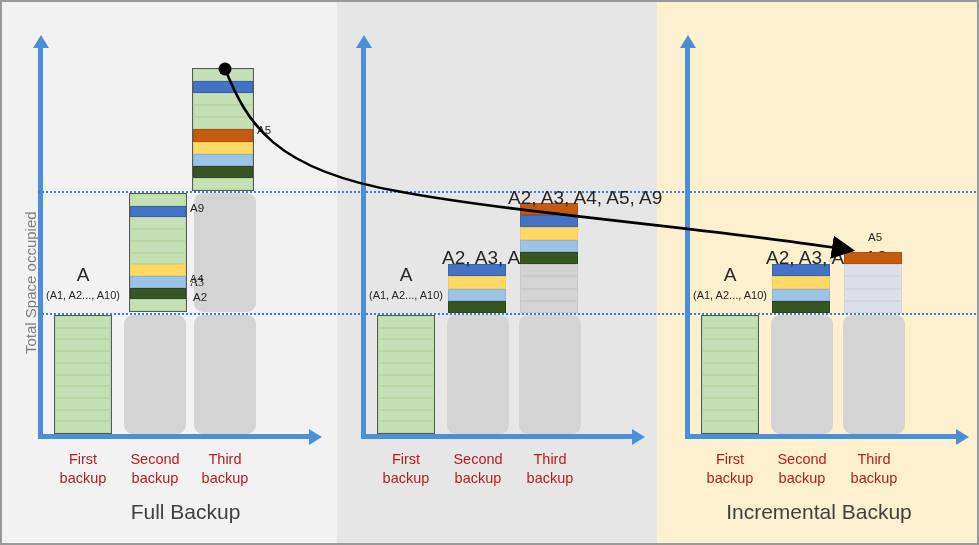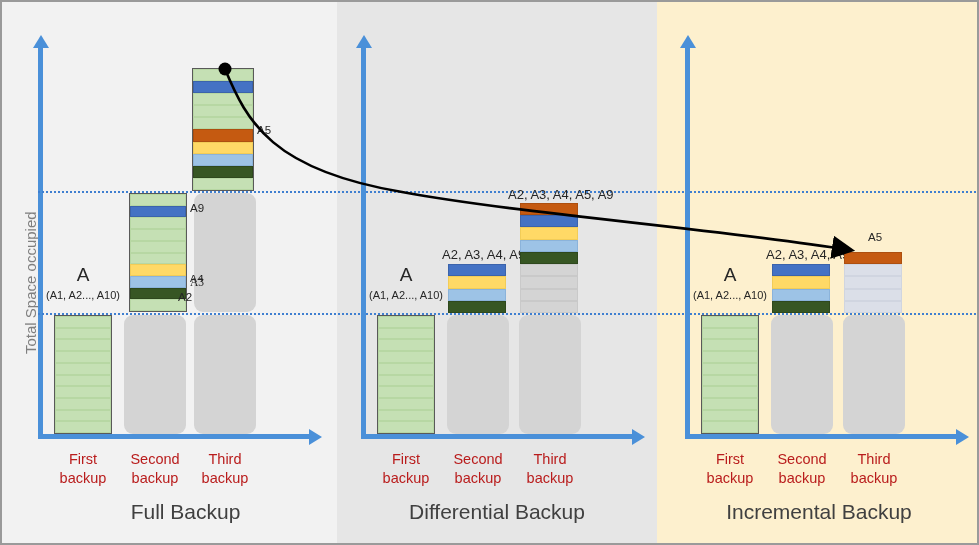--- a/index.html
+++ b/index.html
@@ -36,21 +36,21 @@
   .c-dgreen{background:#375623;border:1px solid #2e481d;}
   .c-blue  {background:#4472c4;border:1px solid #3b63ab;}
   .c-lblue {background:#9dc3e6;border:1px solid #8bb3da;}
   .c-yellow{background:#ffd966;border:1px solid #f2cc57;}
   .c-orange{background:#c55a11;border:1px solid #ad4f0f;}
   .c-gray  {background:#d4d4d4;border:1px solid #c9c9c9;}
   .c-lgray {background:#dbdfe8;border:1px solid #d0d5e0;}
 
   
   .tick-lab{position:absolute;font-size:11.5px;color:#262626;white-space:nowrap;}
-  .grp-lab{position:absolute;font-size:13px;color:#262626;white-space:nowrap;}
+  .grp-lab{position:absolute;font-size:19px;color:#262626;white-space:nowrap;}
   .a-big{position:absolute;font-size:19px;color:#262626;text-align:center;}
   .a-small{position:absolute;font-size:11px;color:#262626;text-align:center;white-space:nowrap;}
   .xtick{position:absolute;font-size:14.5px;color:#b91c1c;text-align:center;line-height:1.28;width:88px;}
   .panel-title{position:absolute;font-size:21px;color:#404040;text-align:center;width:100%;}
   .ylabel{position:absolute;font-size:15px;color:#7f7f7f;
           transform:rotate(-90deg);transform-origin:left top;white-space:nowrap;}
   svg.overlay{position:absolute;left:0;top:0;width:979px;height:545px;
               pointer-events:none;overflow:visible;}
 </style>
 </head>
@@ -99,21 +99,21 @@
     <div class="seg c-lgreen"></div>
     <div class="seg c-lgreen"></div>
     <div class="seg c-yellow"></div>
     <div class="seg c-lblue"></div>
     <div class="seg c-dgreen"></div>
     <div class="seg c-lgreen"></div>
   </div>
   <div class="tick-lab" style="left:188px;top:200px;">A9</div>
   <div class="tick-lab" style="left:188px;top:270px;font-family:Liberation Mono, monospace;">A4</div>
   <div class="tick-lab" style="left:188px;top:274px;font-family:Liberation Serif, serif;">A3</div>
-  <div class="tick-lab" style="left:176px;top:289px;">A2</div>
+  <div class="tick-lab" style="left:191px;top:289px;">A2</div>
 
   <div class="stack framed" style="left:190px;top:66px;width:62px;height:123px;">
     <div class="seg c-lgreen"></div>
     <div class="seg c-blue"></div>
     <div class="seg c-lgreen"></div>
     <div class="seg c-lgreen"></div>
     <div class="seg c-lgreen"></div>
     <div class="seg c-orange"></div>
     <div class="seg c-yellow"></div>
     <div class="seg c-lblue"></div>
@@ -185,21 +185,20 @@
     <span>backup</span>
   </div>
   <div class="xtick" style="left:432px;top:448px;">
     <span>Second</span><br>
     <span>backup</span>
   </div>
   <div class="xtick" style="left:504px;top:448px;">
     <span>Third</span><br>
     <span>backup</span>
   </div>
-  <div class="panel-title" style="left:335px;top:498px;width:320px;">Differential Backup</div>
 
   <div class="axis-v" style="left:683px;top:46px;height:389px;"></div>
   <div class="arrow-up" style="left:677.5px;top:33px;"></div>
   <div class="axis-h" style="left:683px;top:432px;width:272px;"></div>
   <div class="arrow-right" style="left:954px;top:426.5px;"></div>
 
   <div class="ghost" style="left:769px;top:313px;width:62px;height:119px;"></div>
   <div class="ghost" style="left:841px;top:313px;width:62px;height:119px;"></div>
 
   <div class="stack framed" style="left:699px;top:313px;width:58px;height:119px;">

